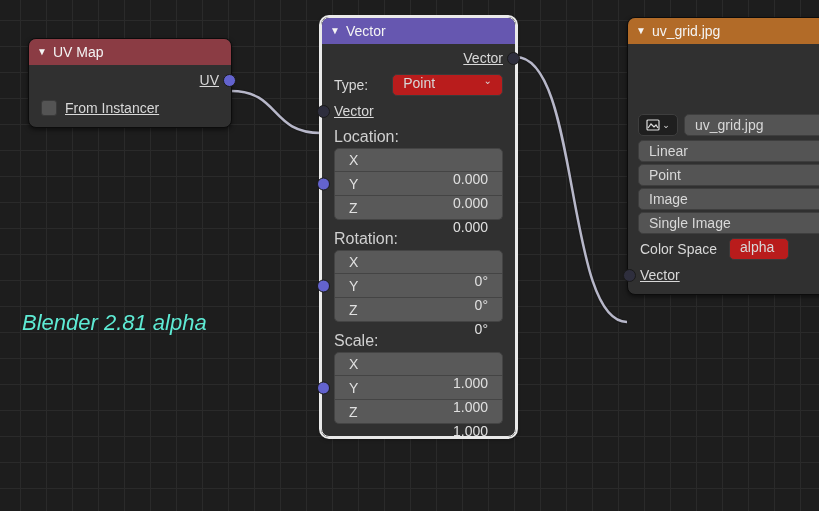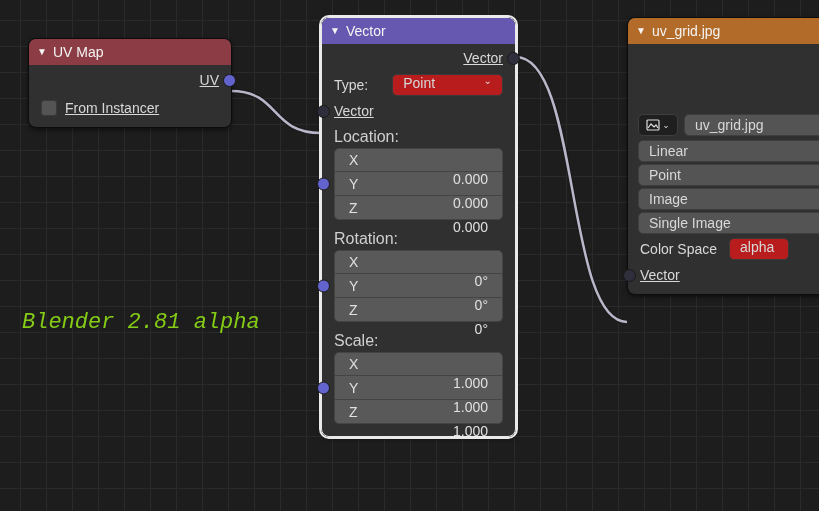--- a/index.html
+++ b/index.html
@@ -11,24 +11,24 @@
       linear-gradient(#2a2a2a 1px, transparent 1px),
       linear-gradient(90deg, #2a2a2a 1px, transparent 1px);
     background-size: 26px 26px;
     background-position: -6px -6px;
     position: relative;
     overflow: hidden;
   }
   svg.wires { position: absolute; inset: 0; width: 819px; height: 511px; pointer-events: none; }
   .overlay-text {
     position: absolute;
-    color: #84cc16;
+    color: #5eead4;
     font-style: italic;
     font-size: 22px;
-    font-family: Liberation Mono, monospace;
+    font-family: Liberation Sans, sans-serif;
     pointer-events: none;
   }
   .node {
     position: absolute;
     background: #303030;
     border: 1px solid #0c0c0c;
     border-radius: 8px;
     box-shadow: 0 2px 4px rgba(0,0,0,0.5);
     color: #d8d8d8;
     font-size: 14px;

